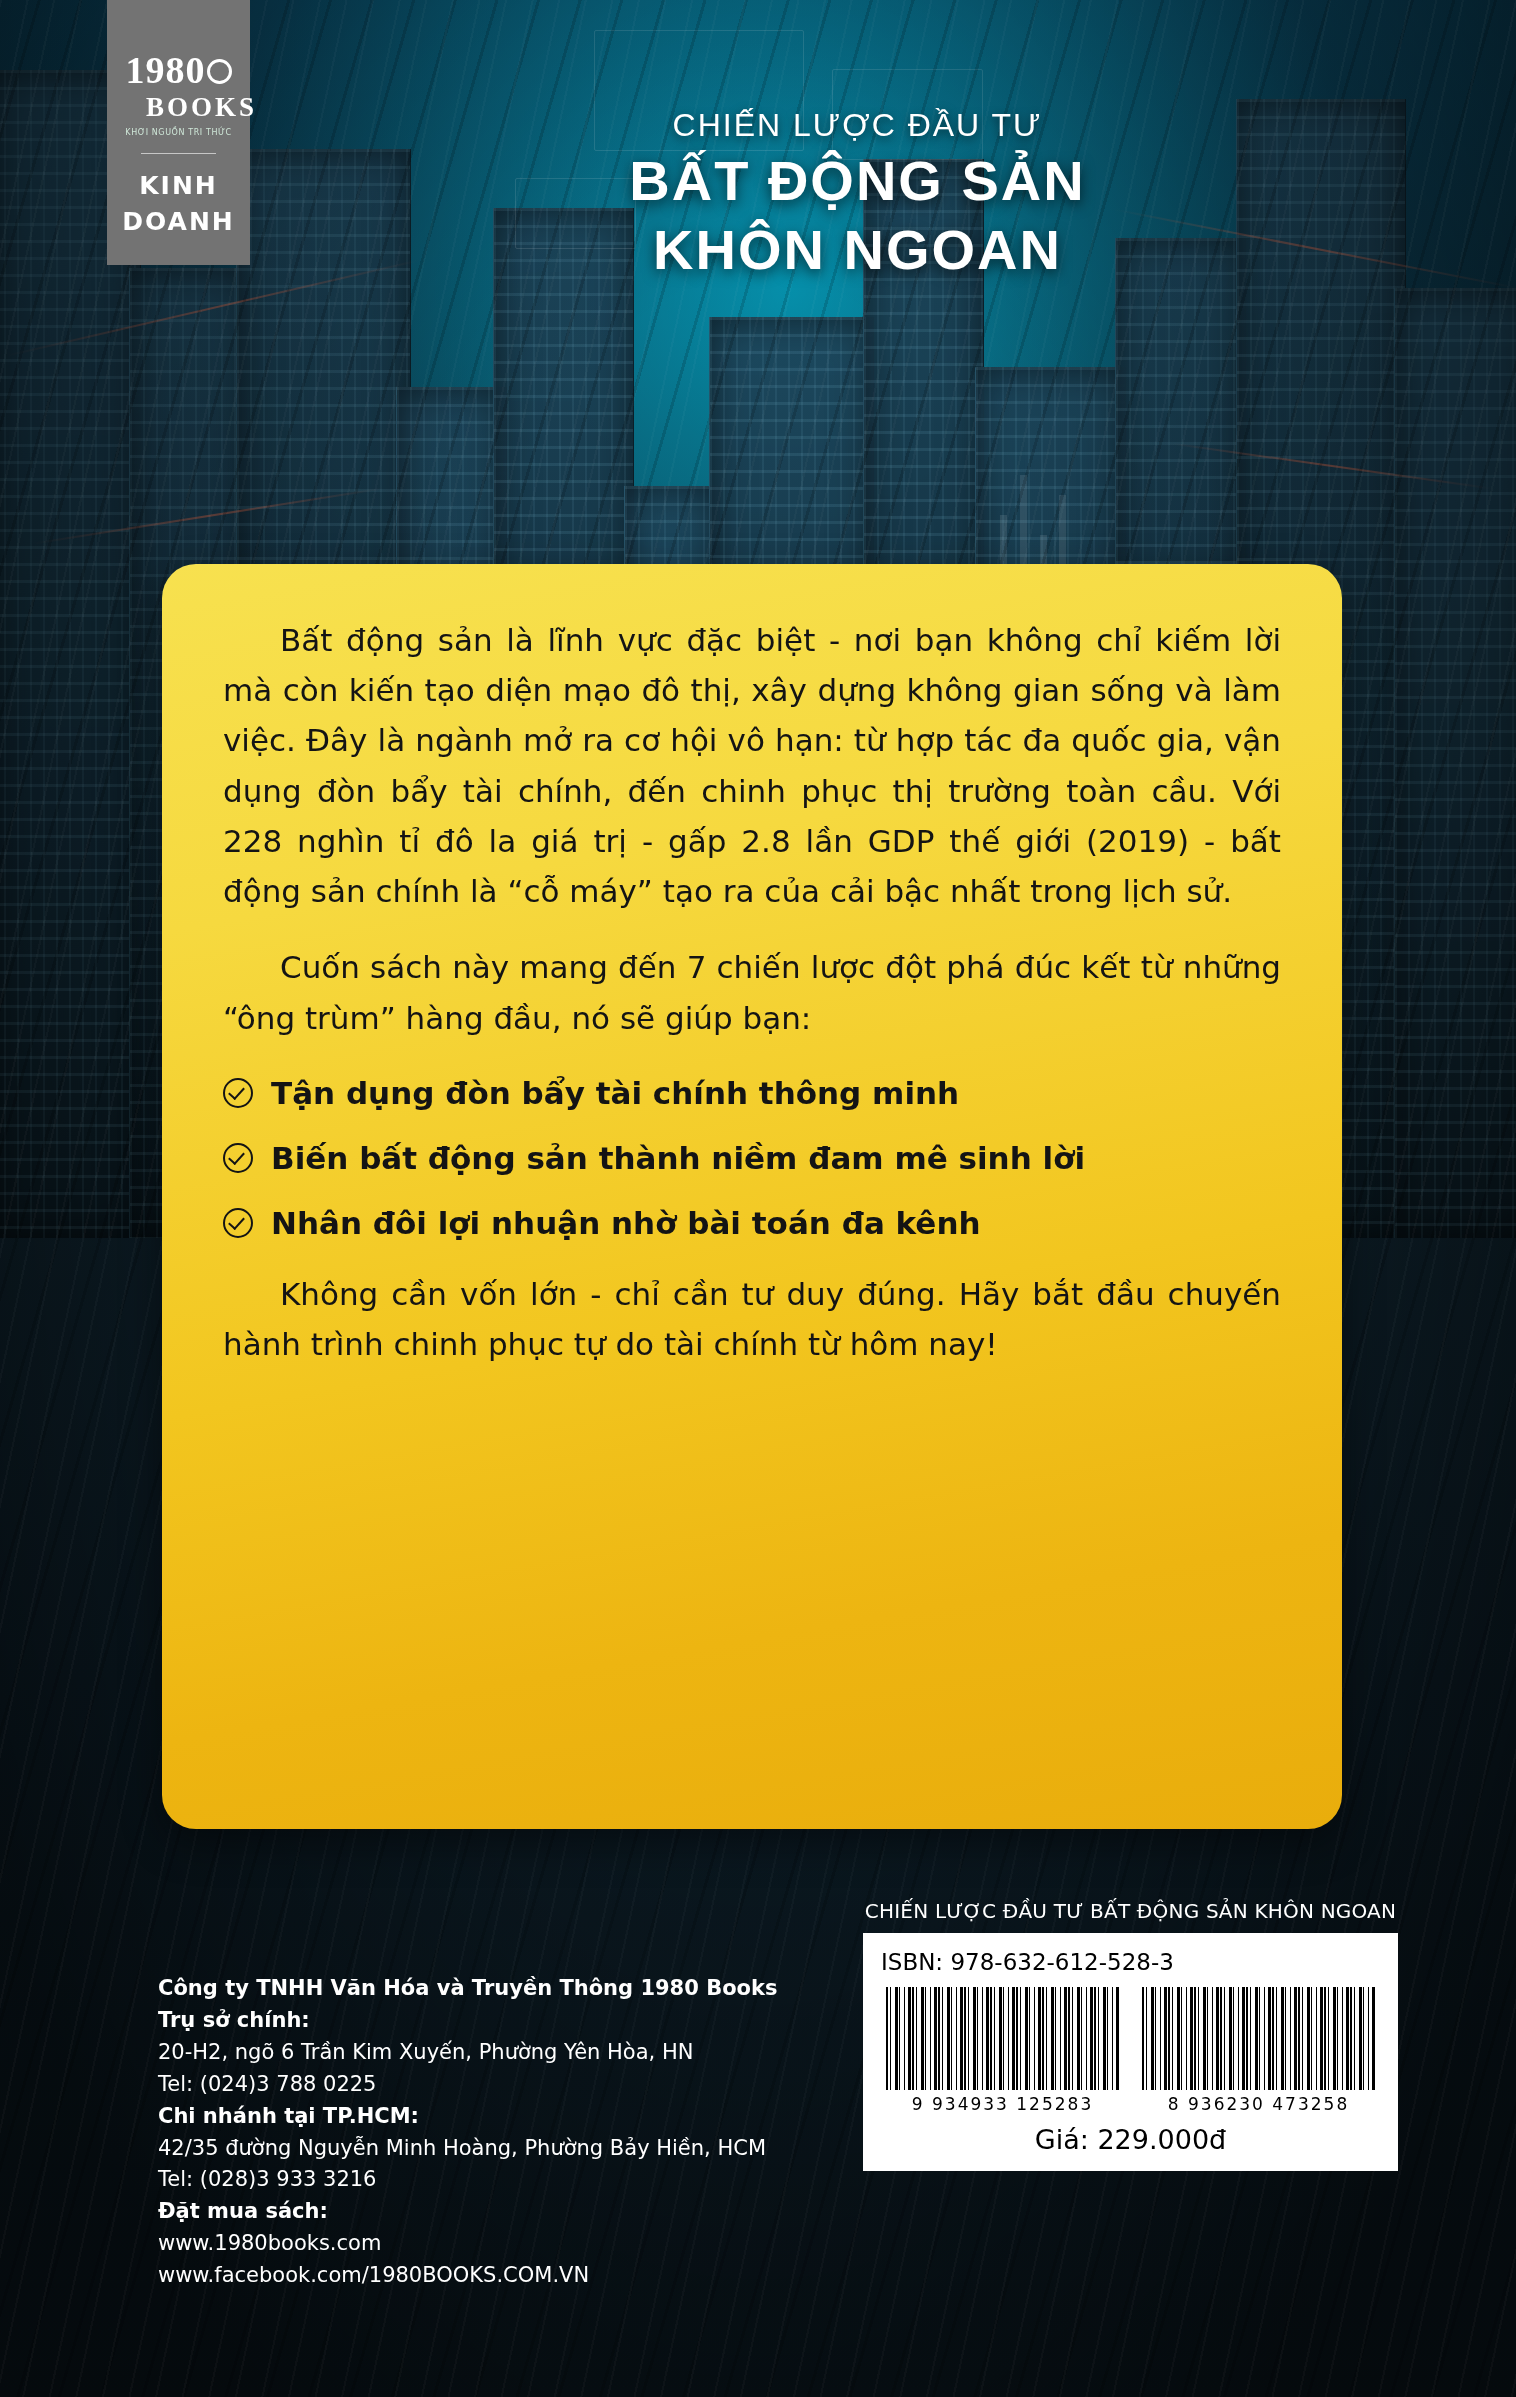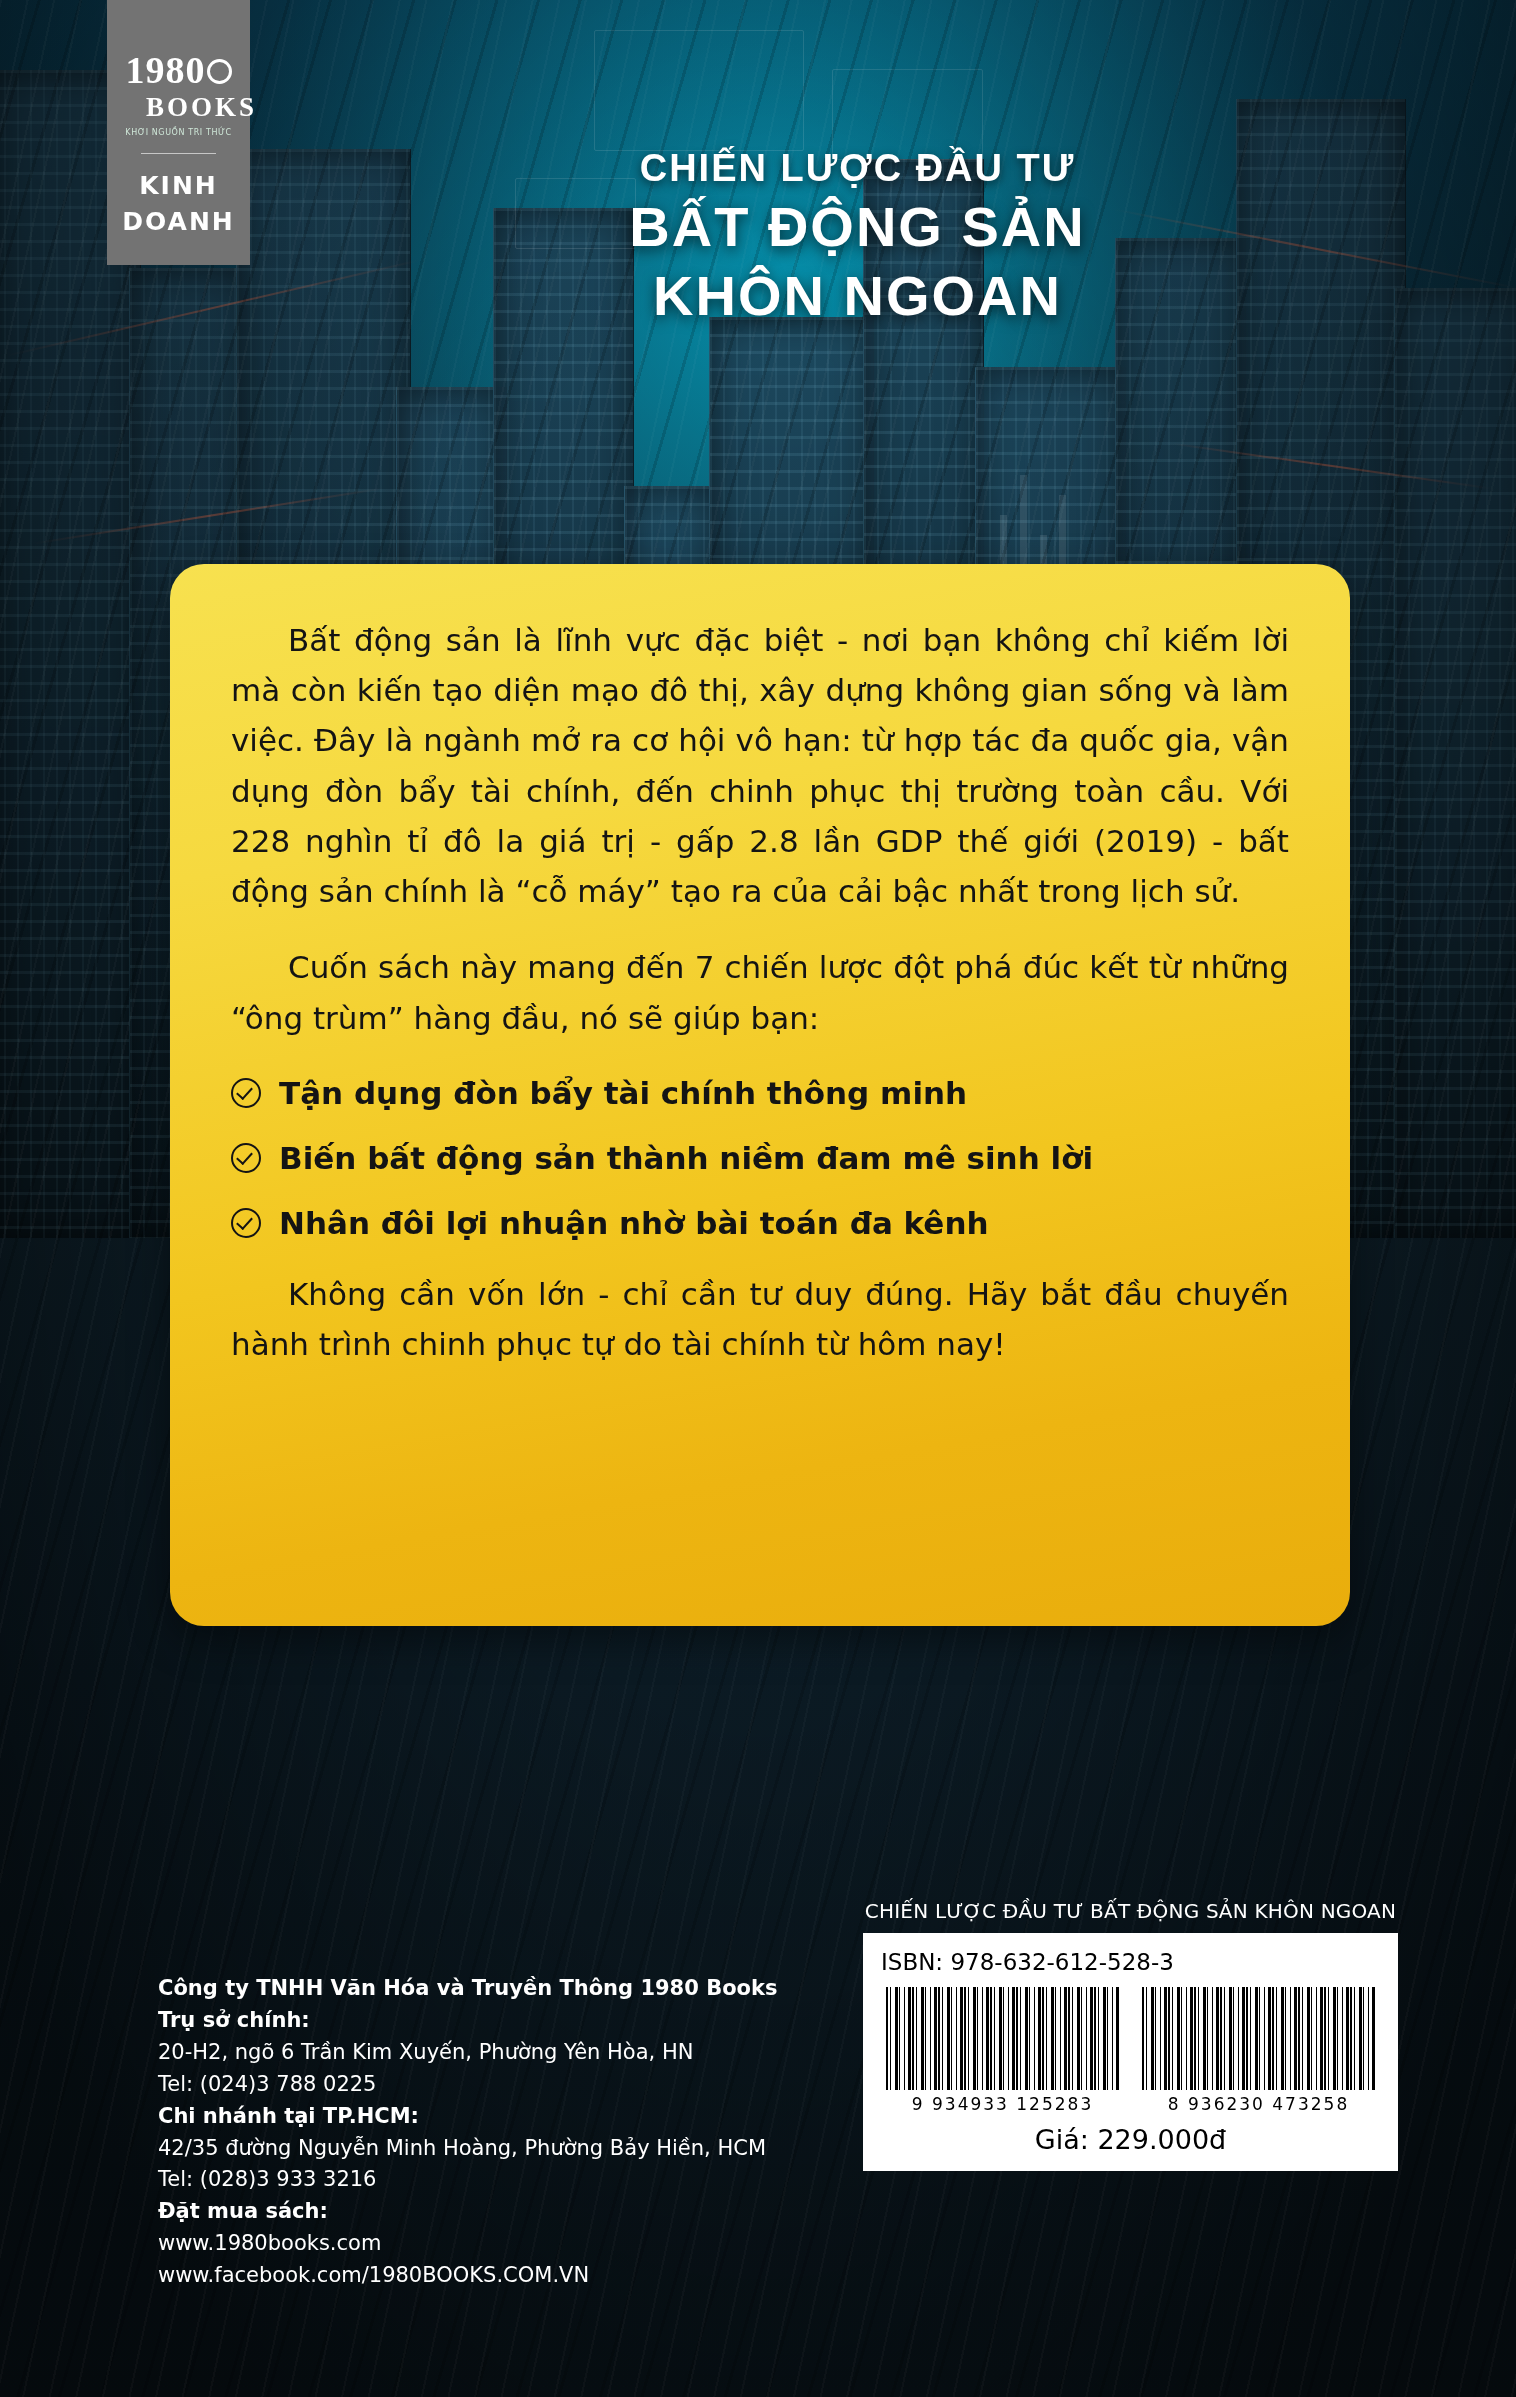--- a/index.html
+++ b/index.html
@@ -142,43 +142,42 @@
     position: absolute;
     left: 257px;
     right: 59px;
     top: 107px;
     text-align: center;
     z-index: 6;
     color: #fff;
   }
   .title-sm {
     font-family: "Liberation Sans", sans-serif;
-    font-size: 38px;
-    font-weight: 700;
+    font-size: 32px;
+    font-weight: 400;
     letter-spacing: 2px;
     text-shadow: 0 3px 10px rgba(0,0,0,.6);
-    margin-top: 40px;
   }
   .title-lg {
     font-family: "Liberation Sans", sans-serif;
     font-size: 56px;
     font-weight: 700;
     letter-spacing: 2px;
     line-height: 1.12;
     margin-top: 6px;
     text-shadow: 0 4px 14px rgba(0,0,0,.65);
   }
 
   
   .card {
     position: absolute;
-    left: 170px;
+    left: 162px;
     top: 564px;
     width: 1180px;
-    height: 1062px;
+    height: 1265px;
     border-radius: 34px;
     background: linear-gradient(170deg, #f7e14f 0%, #f6d93f 25%, #f2c61f 58%, #edb511 80%, #e9ad0c 100%);
     box-shadow: 0 14px 40px rgba(0,0,0,.45);
     padding: 51px 61px 0;
     box-sizing: border-box;
     color: #141414;
     z-index: 6;
   }
   .card p {
     margin: 0 0 0 0;

